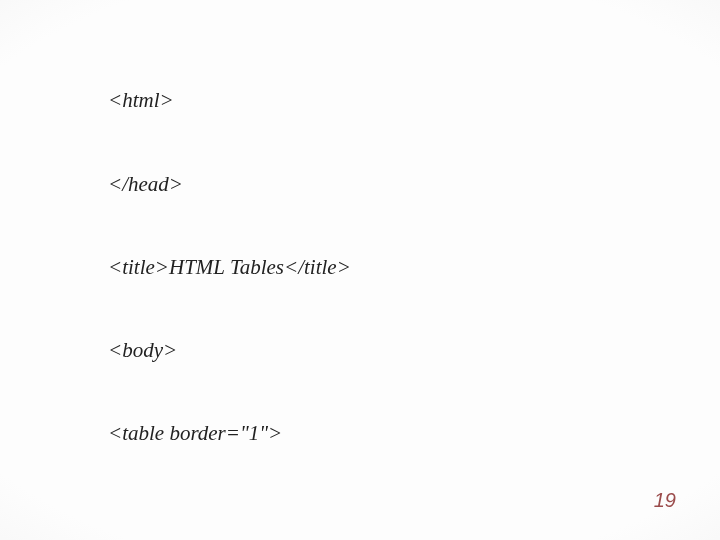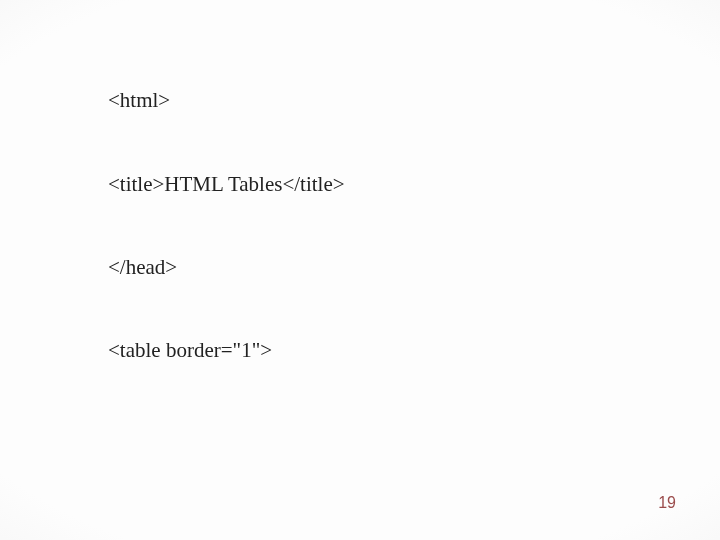--- a/index.html
+++ b/index.html
@@ -9,52 +9,54 @@
     height: 540px;
     background: #ffffff;
     overflow: hidden;
   }
   .slide {
     position: relative;
     width: 720px;
     height: 540px;
     box-sizing: border-box;
     background: radial-gradient(ellipse 110% 95% at 50% 50%, #fdfdfd 60%, #f2f2f2 85%, #e4e4e4 100%);
+    font-style: italic;
   }
   .code-block {
     position: absolute;
     left: 108px;
     top: 32px;
     font-family: "Times New Roman", Times, serif;
     font-size: 21px;
     line-height: 1.32;
     color: #222;
     white-space: pre;
   }
   .code-line {
     display: block;
   }
   .page-number {
     position: absolute;
     right: 44px;
     bottom: 28px;
     font-family: Arial, Helvetica, sans-serif;
-    font-size: 16px;
+    font-size: 20px;
     color: #9b4c4c;
   }
 </style>
 </head>
 <body>
 
 <div class="slide">
 
   <div class="code-block">
     <span class="code-line">&lt;html&gt;</span>
+    <span class="code-line">&lt;/head&gt;</span>
     <span class="code-line">&lt;title&gt;HTML Tables&lt;/title&gt;</span>
-    <span class="code-line">&lt;/head&gt;</span>
+    <span class="code-line">&lt;body&gt;</span>
     <span class="code-line">&lt;table border="1"&gt;</span>
     
     
     
     
     
     
     
     
     

